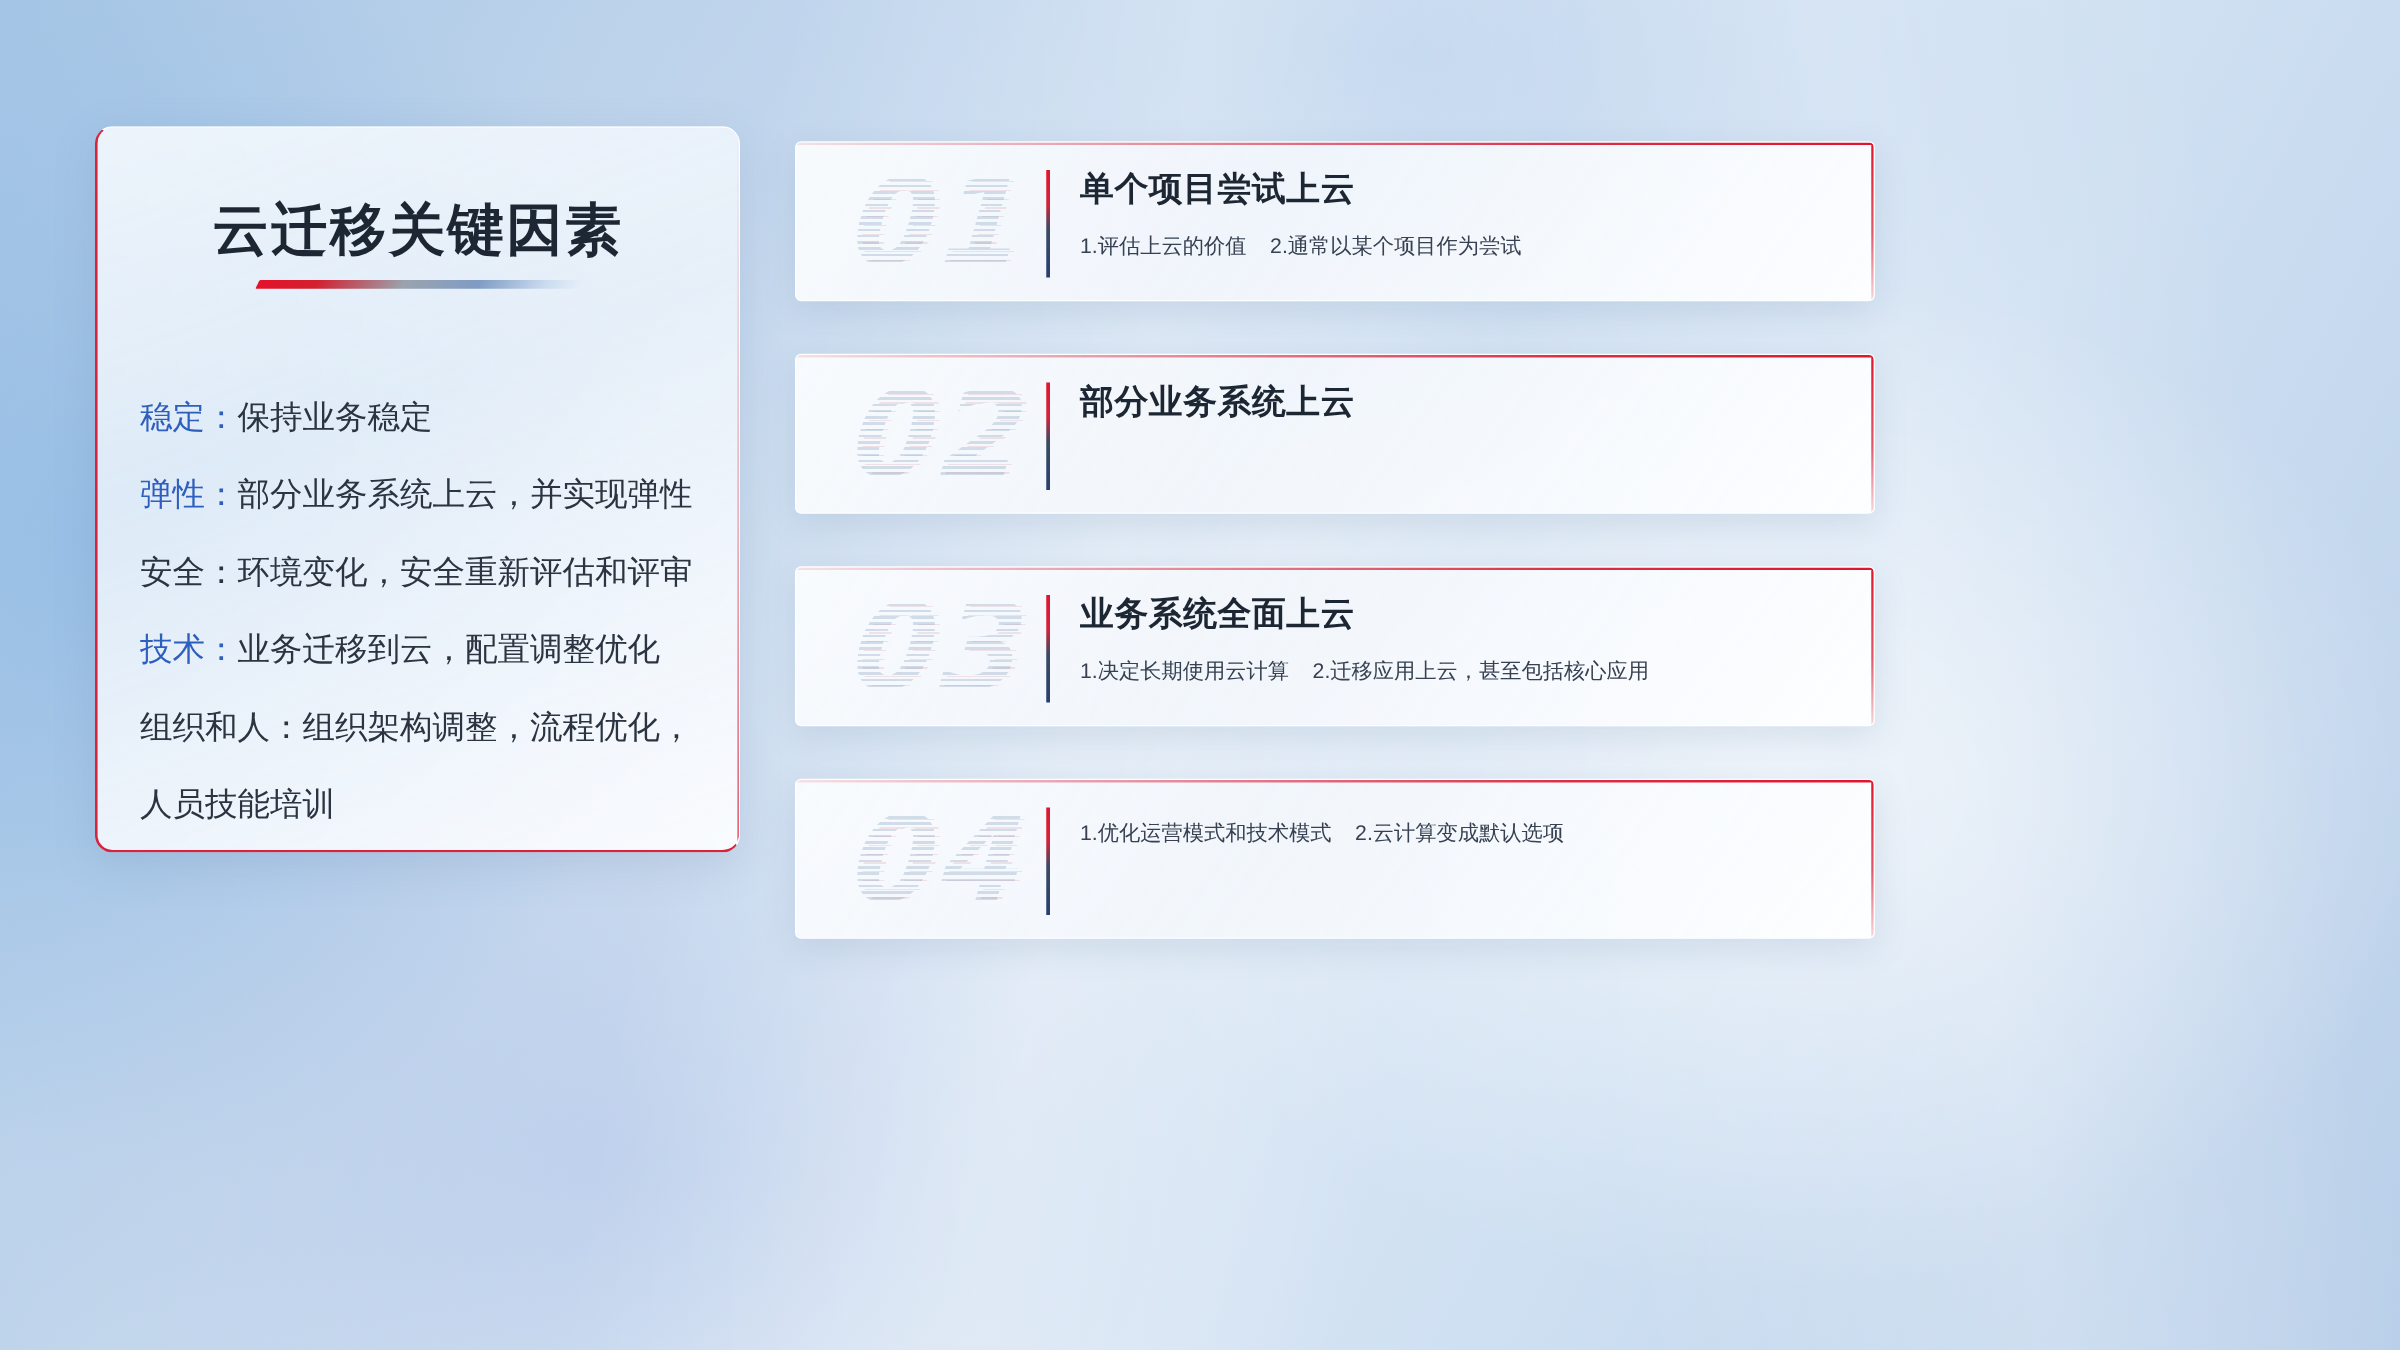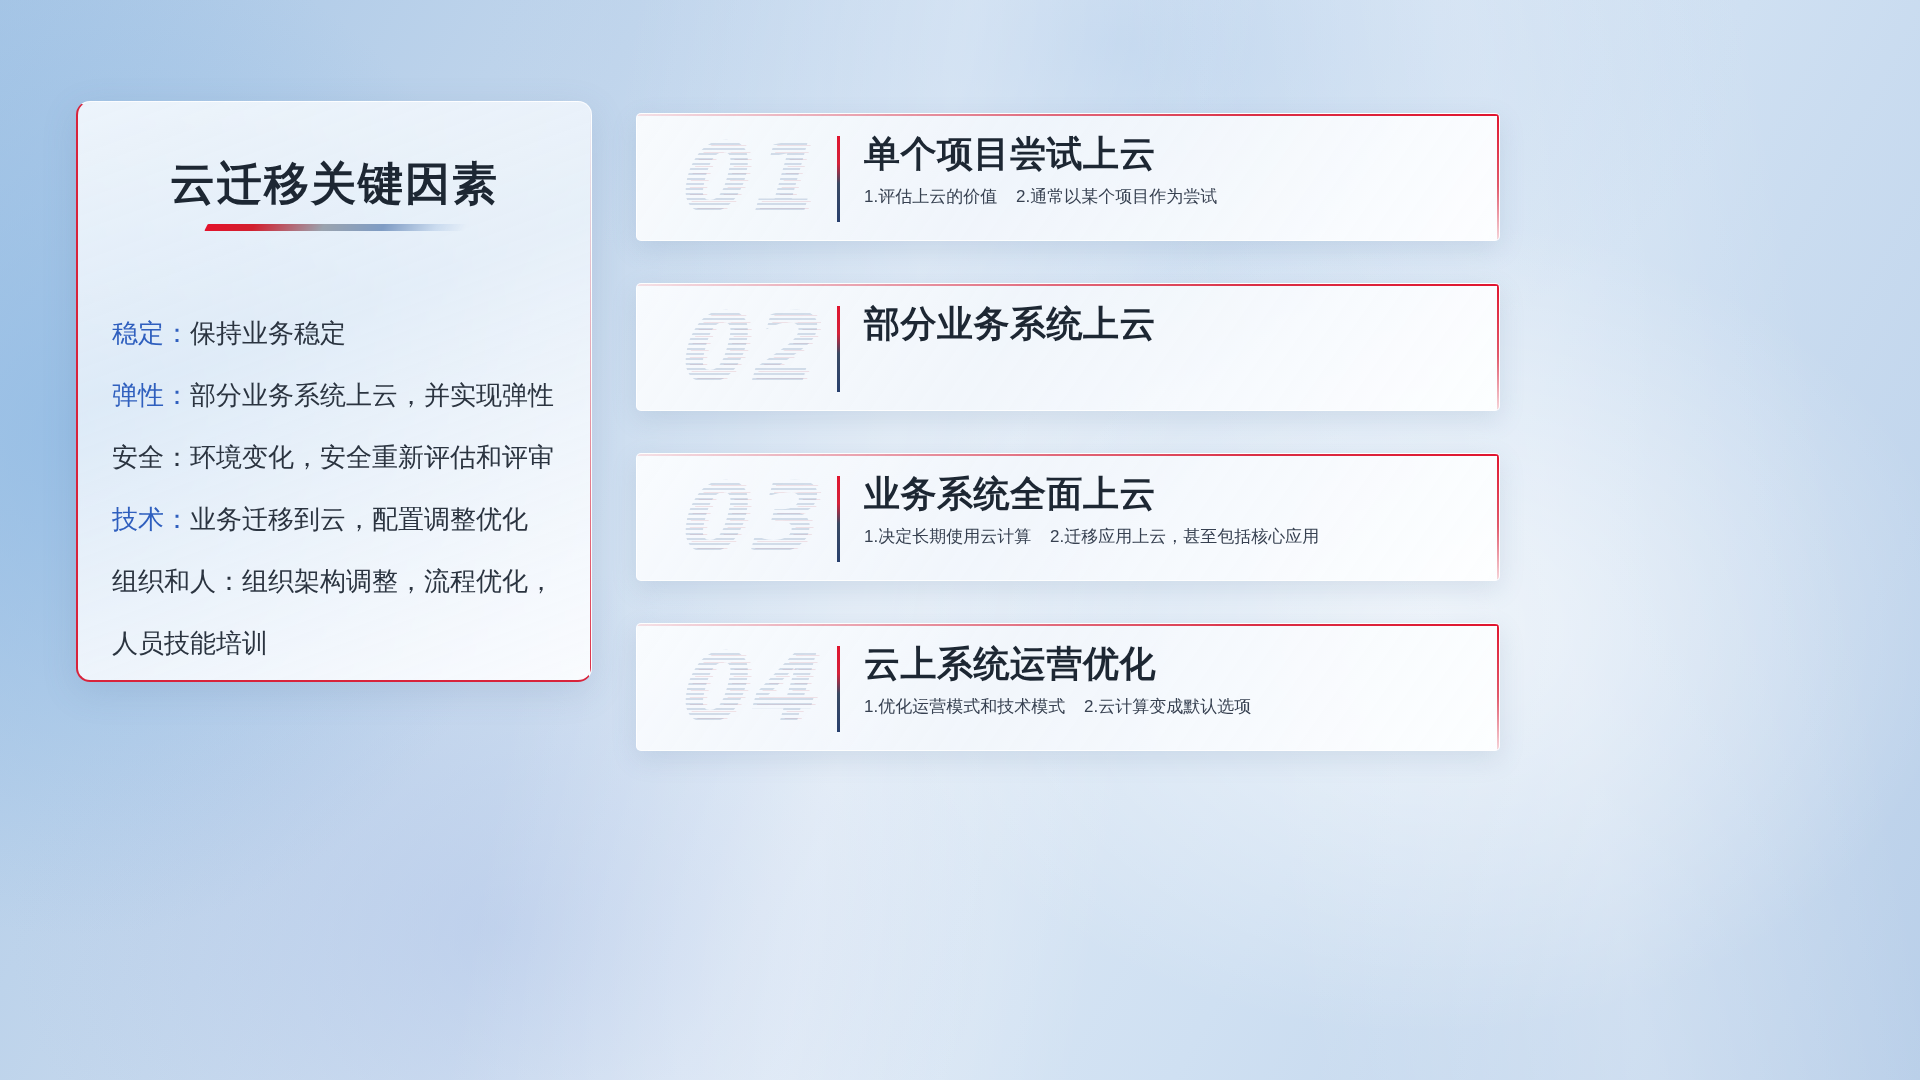--- a/index.html
+++ b/index.html
@@ -127,22 +127,23 @@
     user-select:none;
   }
 
   .step-divider {
     position:absolute; left:200px; top:22px;
     width:3px; height:86px;
     background:linear-gradient(180deg,#e0152f 0%, #d4223a 32%, #3a4a63 55%, #28406e 100%);
   }
   .step-body { position:absolute; left:227px; top:20px; right:24px; }
   .step-title {
-    font-size:36px; font-weight:bold; color:#1d2733; letter-spacing:.5px;
+    font-size:27px; font-weight:bold; color:#1d2733; letter-spacing:.5px;
     line-height:40px;
+    font-family:Liberation Mono, monospace;
   }
   .step-sub {
     margin-top:10px;
     font-size:17px; color:#374151; line-height:26px; white-space:pre;
   }
 </style>
 </head>
 <body>
 
 <div id="stage">
@@ -206,18 +207,17 @@
       <div class="step-title">业务系统全面上云</div>
       <div class="step-sub">1.决定长期使用云计算    2.迁移应用上云，甚至包括核心应用</div>
     </div>
   </div>
 
   <div class="step step-4">
     <div class="step-num-ghost">04</div>
     <div class="step-num">04</div>
     <div class="step-divider"></div>
     <div class="step-body">
-      <div class="step-title">云上系统运营优化</div>
       <div class="step-sub">1.优化运营模式和技术模式    2.云计算变成默认选项</div>
     </div>
   </div>
 
 </div>
 
 </body></html>

